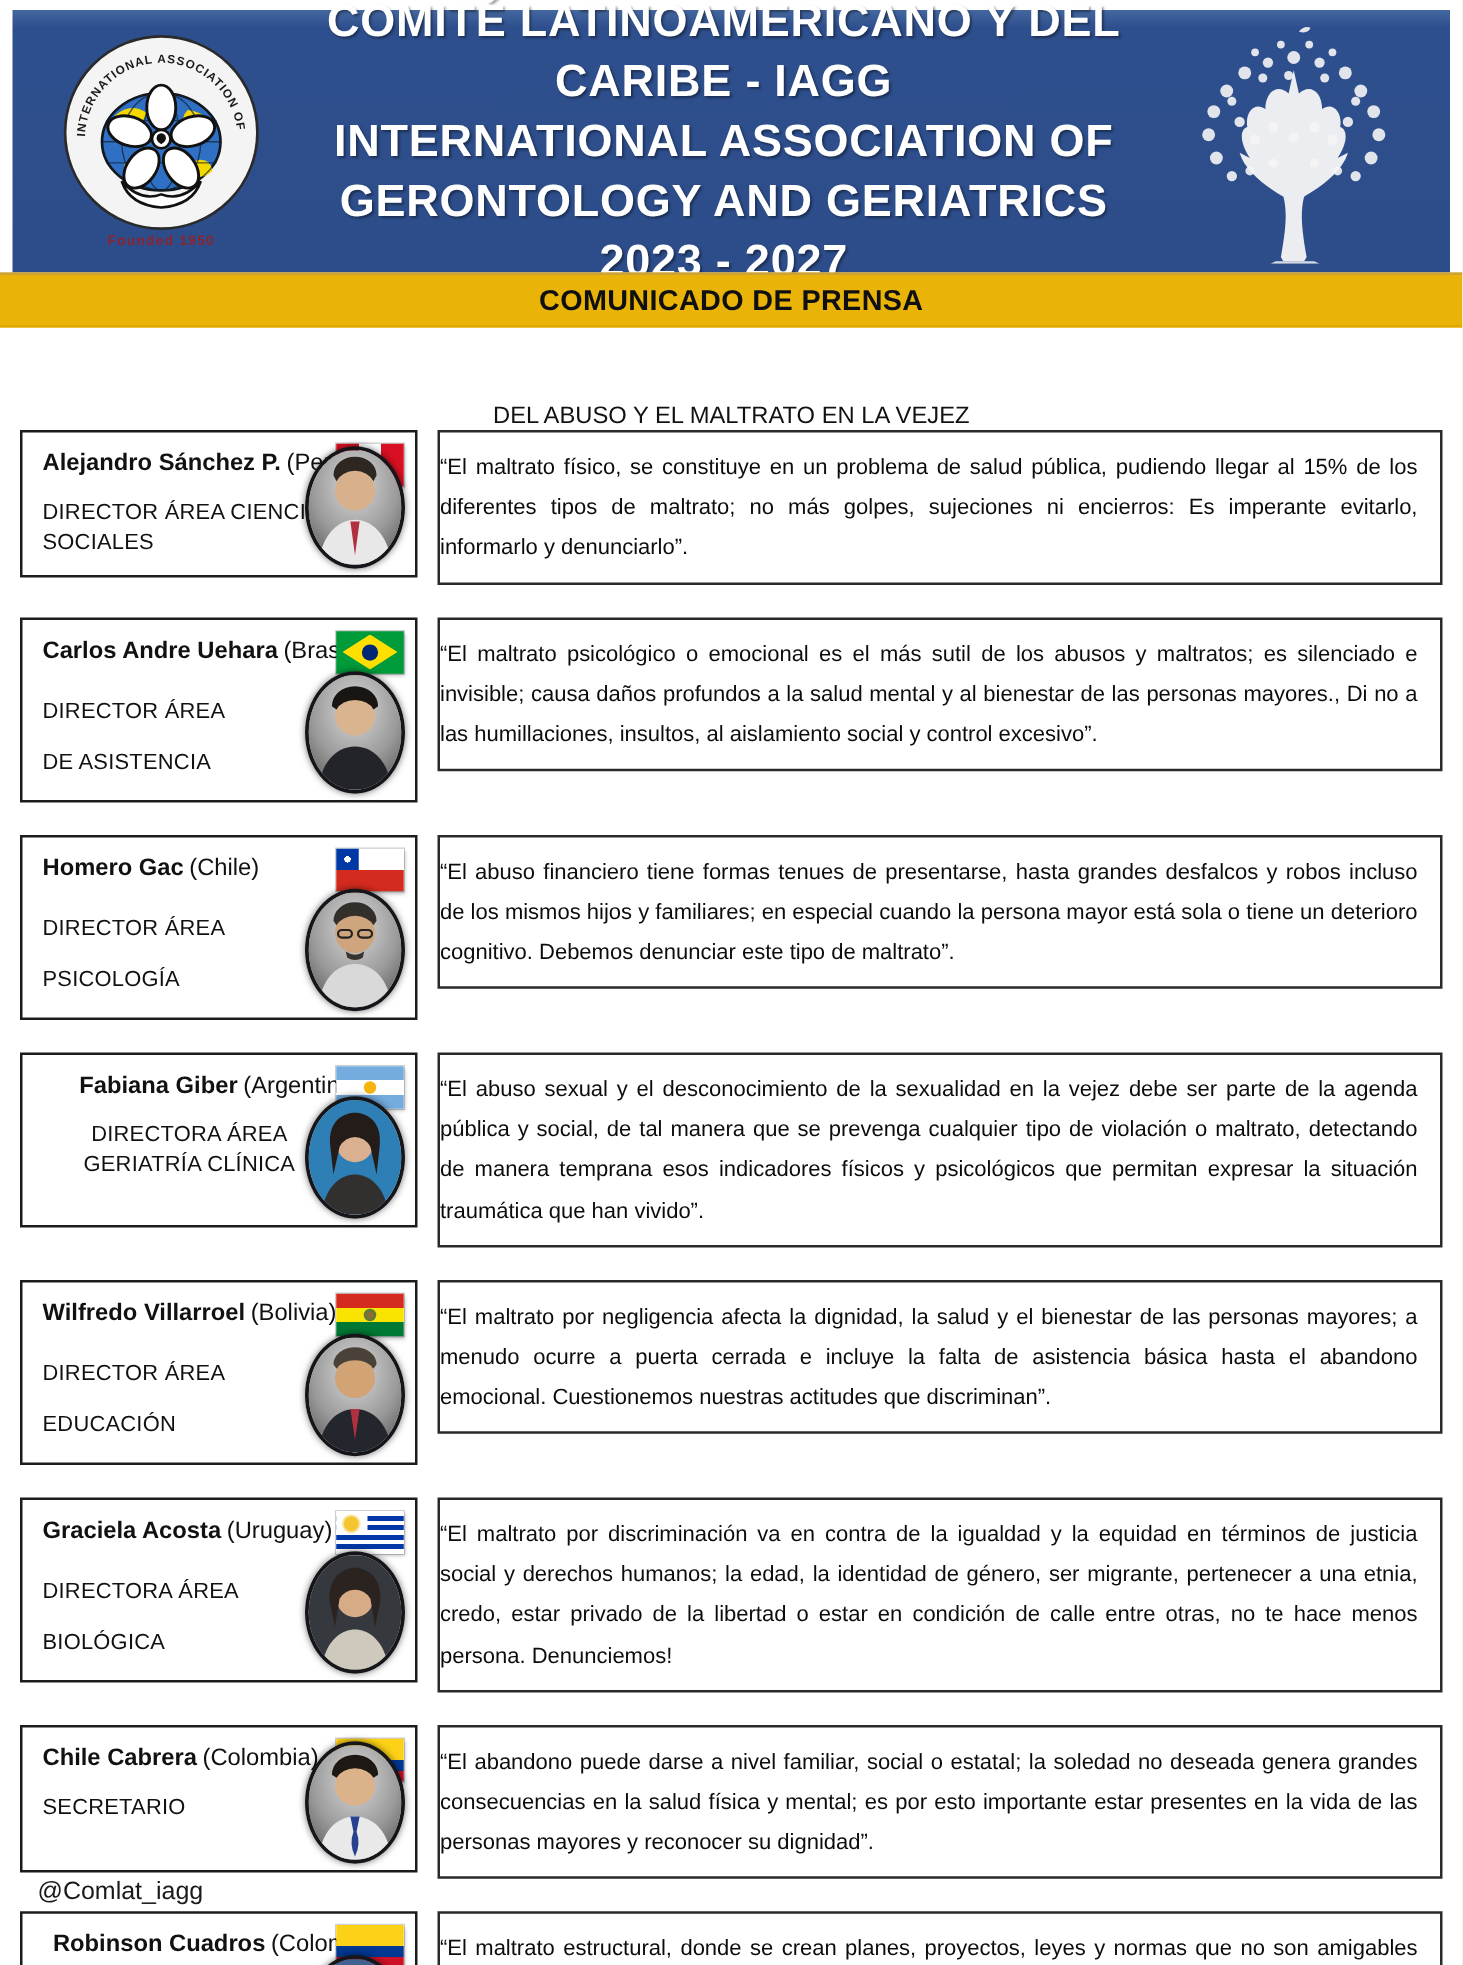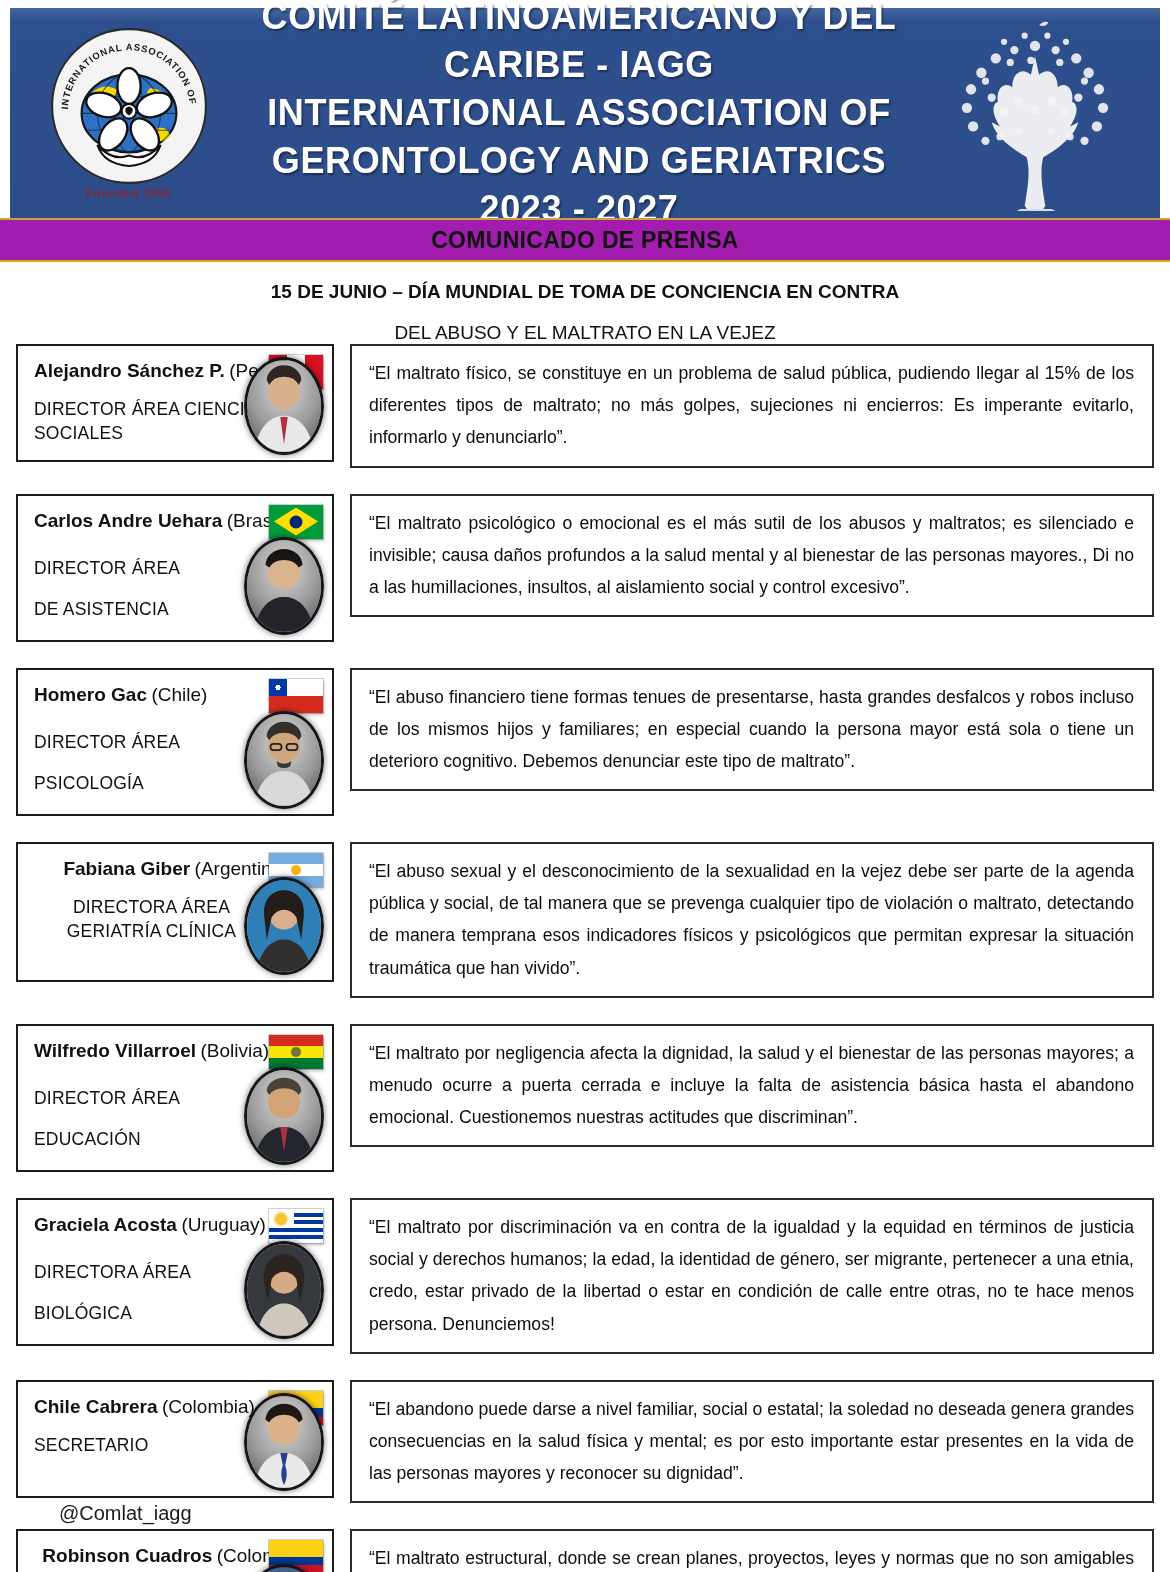--- a/index.html
+++ b/index.html
@@ -11,21 +11,21 @@
           background:linear-gradient(180deg,#44679f 0,#2e4f8d 14px,#2d4d8a 100%);
           display:flex;align-items:center;padding:0 10px;box-sizing:border-box;}
   .logo-wrap{width:218px;display:flex;flex-direction:column;align-items:center;justify-content:center;}
   .logo-wrap svg{display:block;}
   .founded{font-size:11px;font-weight:bold;color:#8a2430;margin-top:2px;letter-spacing:1px;}
   .org-title{flex:1;text-align:center;color:#fff;font-weight:bold;font-size:36px;line-height:1.33;
              letter-spacing:.6px;white-space:pre-line;text-shadow:1.5px 1.5px 2px rgba(0,0,0,.4);}
   .tree-wrap{width:230px;display:flex;justify-content:center;align-items:flex-end;}
 
   
-  .press-bar{position:absolute;left:0;right:0;top:218px;height:44px;background:#a21caf;
+  .press-bar{position:absolute;left:0;right:0;top:218px;height:44px;background:#eab308;
              border-top:2px solid #caa33c;border-bottom:2px solid #e0a900;
              display:flex;align-items:center;justify-content:center;box-sizing:border-box;}
   .press-bar span{font-size:23px;font-weight:bold;color:#101010;letter-spacing:.3px;}
 
   
   .headline1{position:absolute;left:0;right:0;top:281px;text-align:center;font-size:19px;font-weight:bold;}
   .headline2{position:absolute;left:0;right:0;top:322px;text-align:center;font-size:19px;font-weight:normal;}
 
   
   .rows{position:absolute;left:16px;right:16px;top:344px;}
@@ -70,24 +70,24 @@
   .flag-colombia{background:linear-gradient(180deg,#fcd116 0 50%,#003893 50% 75%,#ce1126 75%);}
 
   
   .portrait{position:absolute;right:8px;bottom:5px;width:74px;height:92px;border-radius:50%;
             overflow:hidden;border:3px solid #15151a;
             box-shadow:0 0 6px rgba(0,0,0,.55), inset 0 0 10px rgba(0,0,0,.55);}
   .portrait svg{display:block;width:100%;height:100%;}
 
   
   .quote-box{flex:1;border:2px solid #2a2a2a;background:#fff;box-sizing:border-box;
-             padding:11px 18px 12px 17px;}
+             padding:11px 18px 12px 0;}
   .quote-text{font-size:17.6px;line-height:1.83;text-align:justify;color:#0c0c0c;}
 
-  .footer-handle{position:absolute;left:30px;top:1502px;font-size:20px;color:#1a1a1a;margin-left:29px;}
+  .footer-handle{position:absolute;left:30px;top:1502px;font-size:20px;color:#1a1a1a;}
   .hidden-defs{position:absolute;width:0;height:0;overflow:hidden;}
 </style>
 </head>
 <body>
 
 <svg class="hidden-defs" aria-hidden="true">
   <defs>
     <radialGradient id="pgrad" cx="50%" cy="30%" r="85%">
       <stop offset="0%" stop-color="#d9d9d9"></stop>
       <stop offset="55%" stop-color="#9a9a9a"></stop>
@@ -183,21 +183,20 @@
           <path d="M86,188 h30 l4,2 h-38 Z" opacity=".85"></path>
         </g>
       </svg>
     </div>
   </div>
 
   <div class="press-bar">
     <span>COMUNICADO DE PRENSA</span>
   </div>
 
-  <div class="headline1">15 DE JUNIO – DÍA MUNDIAL DE TOMA DE CONCIENCIA EN CONTRA</div>
   <div class="headline2">DEL ABUSO Y EL MALTRATO EN LA VEJEZ</div>
 
   <div class="rows">
 
     <div class="row">
       <div class="member-card">
         <span class="member-name">Alejandro Sánchez P.</span>
         <span class="member-country">(Perú)</span>
         <div class="member-role">DIRECTOR ÁREA CIENCIAS SOCIALES</div>
         <div class="flag flag-peru"></div>

